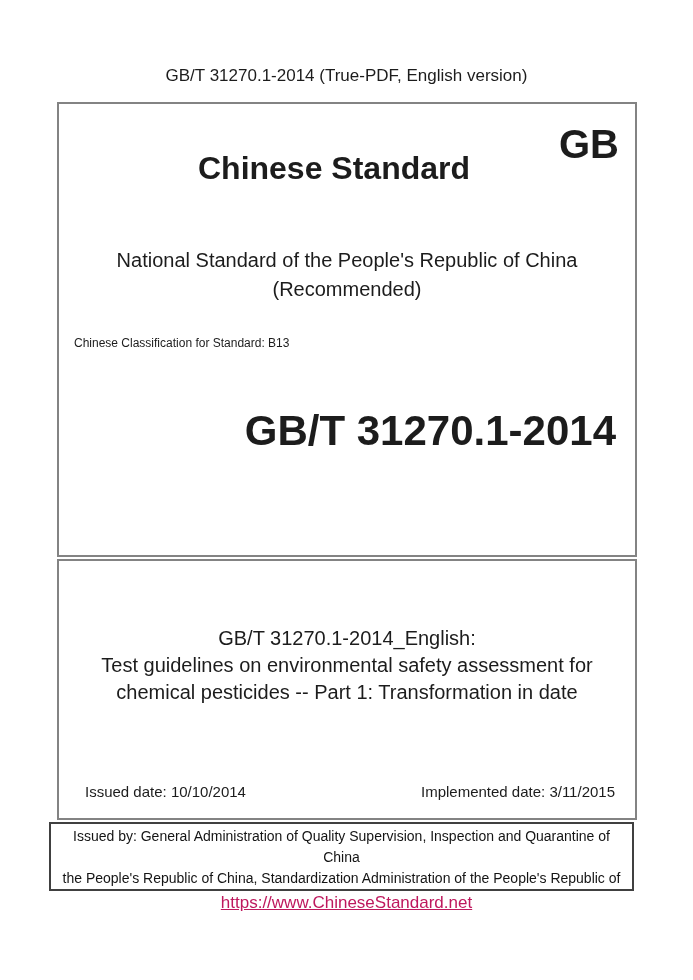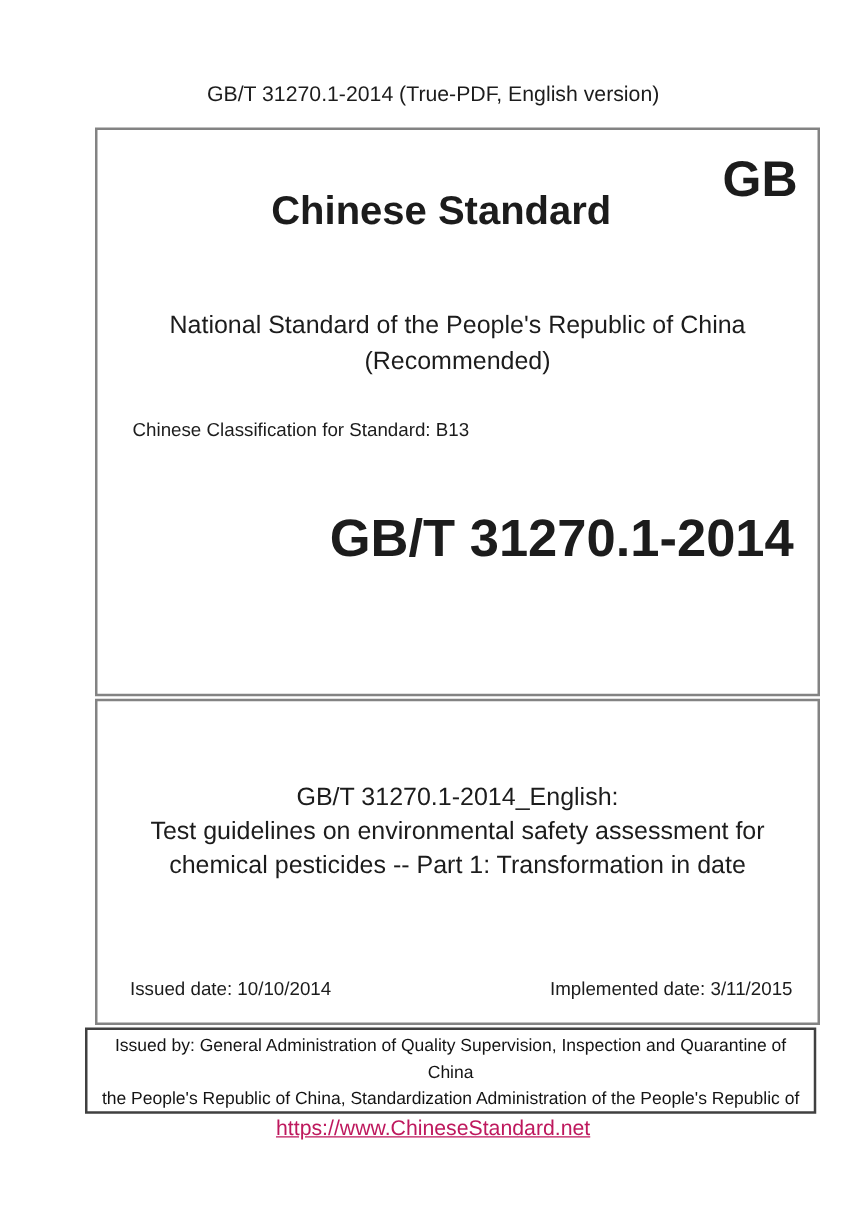--- a/index.html
+++ b/index.html
@@ -22,21 +22,20 @@
     left: 0;
     width: 100%;
     text-align: center;
     font-size: 17px;
     line-height: 1.2;
   }
   .box {
     position: absolute;
     background: #ffffff;
     box-sizing: border-box;
-    margin-left: 19px;
   }
   .box-top {
     left: 57px;
     top: 102px;
     width: 580px;
     height: 455px;
     border: 2px solid #838383;
   }
   .box-mid {
     left: 57px;
@@ -77,22 +76,22 @@
     top: 142px;
     left: 0;
     width: 100%;
     text-align: center;
     font-size: 20px;
     line-height: 29px;
   }
   .classification {
     position: absolute;
     top: 232px;
-    left: 28px;
-    font-size: 15px;
+    left: 15px;
+    font-size: 12px;
     line-height: 1.2;
   }
   .std-number {
     position: absolute;
     top: 306px;
     right: 19px;
     font-size: 42px;
     font-weight: bold;
     line-height: 1;
   }

